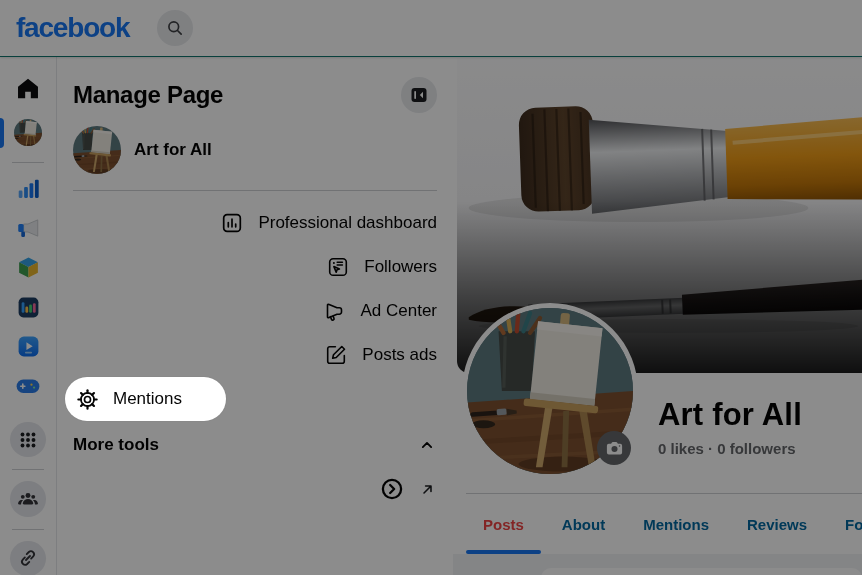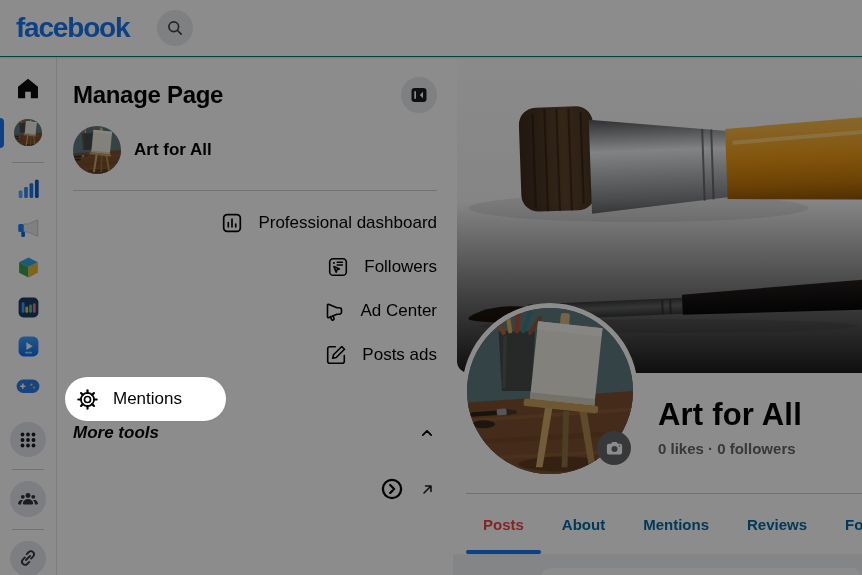--- a/index.html
+++ b/index.html
@@ -43,22 +43,22 @@
   .page-row{display:flex;align-items:center;gap:13px;margin-top:13px;cursor:pointer;}
   .avatar48{width:48px;height:48px;border-radius:50%;overflow:hidden;flex:0 0 48px;}
   .page-row .label{font-size:17px;font-weight:700;color:#050505;}
   .sb-divider{border:none;border-top:1px solid #ced0d4;margin:16px 0 10px;}
   .menu{margin:0 -8px;}
   .menu-item{display:flex;align-items:center;gap:12px;height:44px;padding:0 8px;
              font-size:17px;color:#050505;cursor:pointer;border-radius:8px;justify-content:flex-end;}
   .menu-item .mi-icon{width:28px;height:28px;display:flex;align-items:center;justify-content:center;flex:0 0 28px;}
   .menu-item.highlighted{position:relative;z-index:10;background:#fff;border-radius:24px;
                          width:fit-content;padding-right:44px;box-shadow:0 0 0 1px rgba(0,0,0,.02);}
-  .section-row{display:flex;align-items:flex-start;justify-content:space-between;height:44px;
-               padding:0 8px;margin:2px -8px 0;cursor:pointer;font-style:italic;}
+  .section-row{display:flex;align-items:center;justify-content:space-between;height:44px;
+               padding:0 8px;margin:2px -8px 0;cursor:pointer;}
   .section-row .label{font-size:17px;font-weight:700;color:#050505;}
   .menu-item.mbs .label{flex:1;}
 
   
   .content{flex:1;position:relative;background:#fff;overflow:hidden;}
   .cover{position:absolute;left:4px;right:0;top:1px;height:315px;border-bottom-left-radius:12px;
          overflow:hidden;background:linear-gradient(180deg,#fcfcfd 0%,#f2f2f4 50%,#e8e9eb 100%);cursor:pointer;}
   .cover svg{position:absolute;inset:0;width:100%;height:100%;display:block;}
   .cover-fade{position:absolute;left:0;right:0;bottom:0;height:172px;
               background:linear-gradient(180deg,rgba(0,0,0,0) 0%,rgba(0,0,0,.5) 55%,rgba(0,0,0,.88) 100%);}

